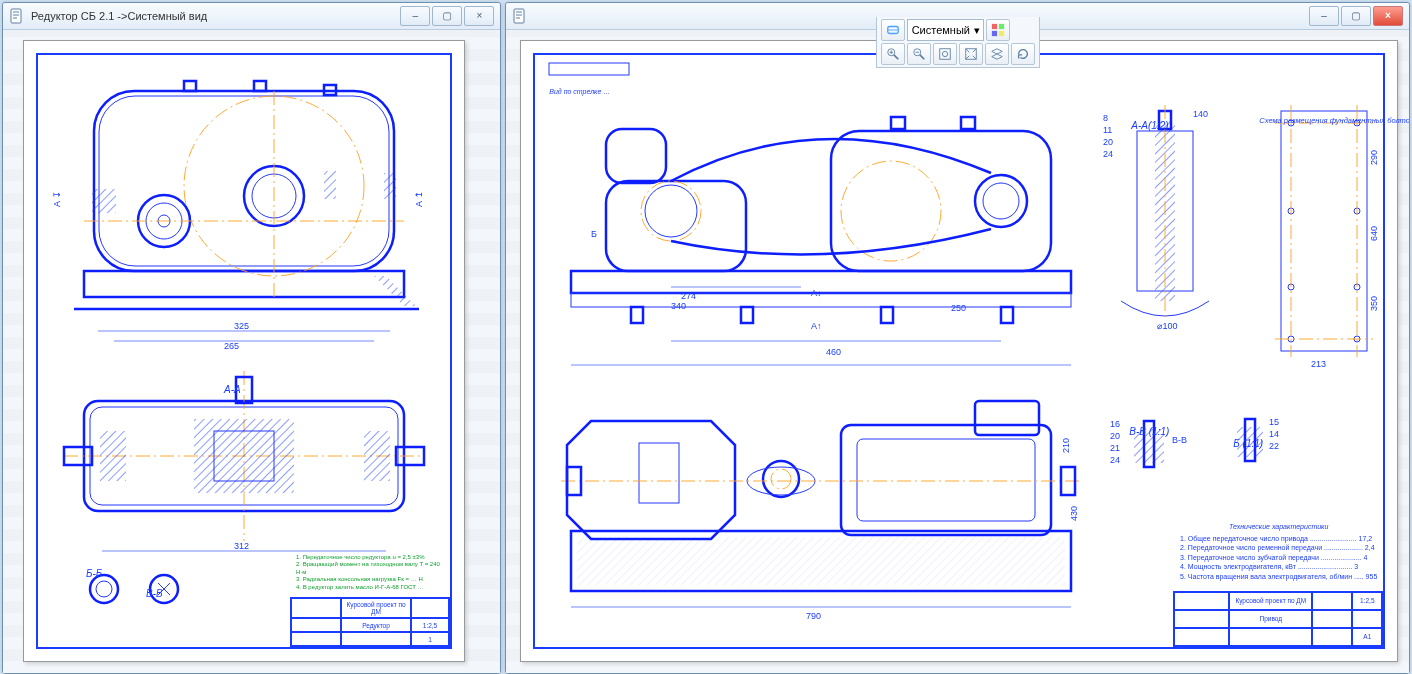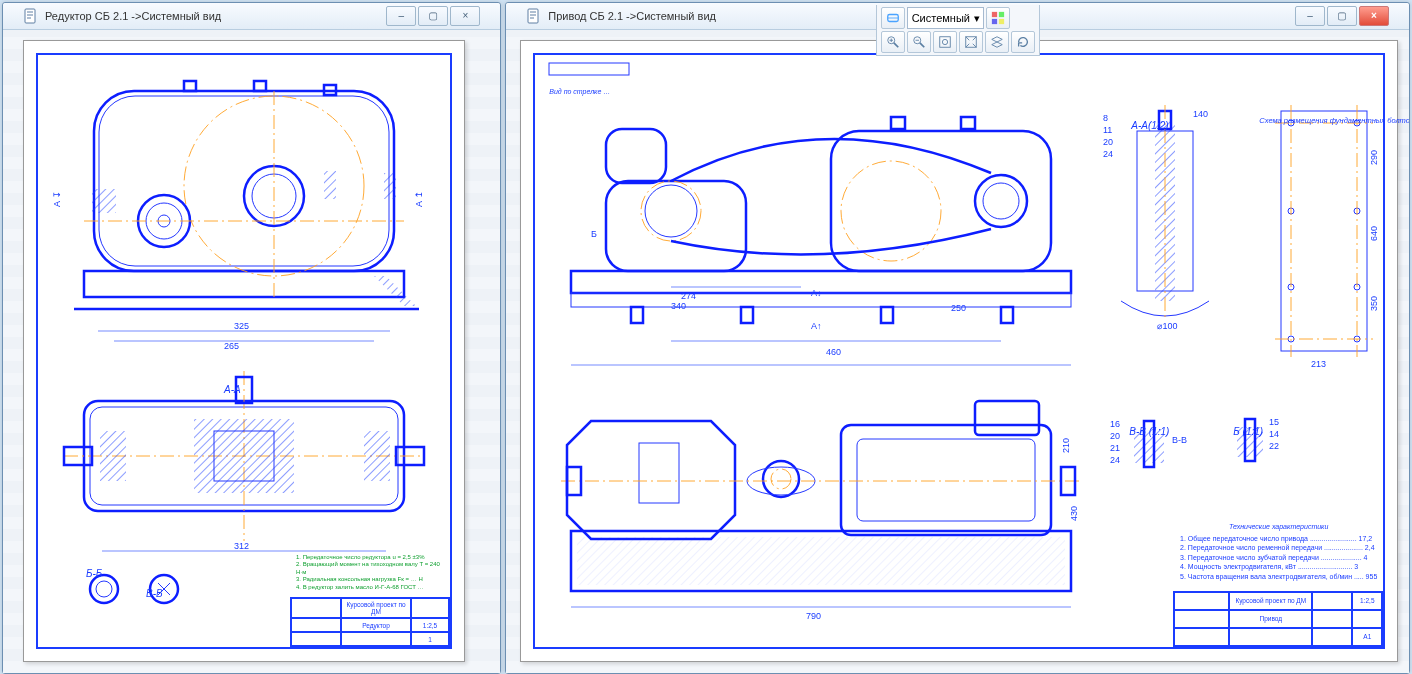--- a/index.html
+++ b/index.html
@@ -3,21 +3,21 @@
 <meta charset="utf-8">
 <style>
   html, body { margin:0; padding:0; width:1412px; height:674px; overflow:hidden; font-family: "Segoe UI", Tahoma, sans-serif; background:#d1e4f5; font-size:11px; }
   .desktop { display:flex; flex-direction:row; width:1412px; height:674px; }
 
   
   .window { position:relative; background:#fafafa; border:1px solid #6c8fb2; border-radius:3px; box-shadow:0 0 5px rgba(0,0,0,.15); display:flex; flex-direction:column; }
   .w-left  { width:498px; height:670px; margin:2px; }
   .w-right { width:904px; height:670px; margin:2px; }
 
-  .titlebar { height:26px; line-height:26px; display:flex; align-items:center; background:linear-gradient(#f8fbff,#e3edf7); border-bottom:1px solid #b8cde0; border-radius:3px 3px 0 0; padding:0 20px; color:#333; user-select:none; }
+  .titlebar { height:26px; line-height:26px; display:flex; align-items:center; background:linear-gradient(#f8fbff,#e3edf7); border-bottom:1px solid #b8cde0; border-radius:3px 3px 0 0; padding:0 6px; color:#333; user-select:none; }
   .titlebar .appicon { width:16px; height:16px; margin-right:6px; }
   .titlebar .title   { flex:0 0 auto; }
   .spacer { flex:1 1 auto; }
   .captions { display:flex; gap:2px; }
   .cap-btn { width:28px; height:18px; border:1px solid #9fb7cc; border-radius:2px; background:linear-gradient(#f8fbff,#e2ecf6); display:flex; align-items:center; justify-content:center; font-size:10px; color:#45607a; }
   .cap-close { border-color:#c77; background:linear-gradient(#ff9d8f,#e24c3a); color:#fff; font-weight:bold; }
 
   
   .float-toolbar { position:absolute; top:0; left:50%; transform:translateX(-50%); display:flex; align-items:center; gap:2px; background:#f4f7fb; border:1px solid #b4c7d9; border-top:none; padding:2px 4px; z-index:5; }
   .ft-select { border:1px solid #a6bad0; background:#fff; font-size:11px; padding:1px 4px; display:flex; align-items:center; gap:4px; }
@@ -185,30 +185,29 @@
       </div>
     </div>
   </div>
 
   <div class="window w-right">
     <div class="titlebar">
       <svg class="appicon" viewBox="0 0 16 16">
           <rect x="2" y="1" width="10" height="14" rx="1" fill="#fff" stroke="#5e7fa3"></rect>
           <path d="M4 4h6M4 7h6M4 10h4" stroke="#5e7fa3"></path>
         </svg>
-      <span class="title">Привод СБ 2.1 -&gt;Системный вид</span>
       <span class="spacer"></span>
       <div class="captions">
         <div class="cap-btn">–</div>
         <div class="cap-btn">▢</div>
         <div class="cap-btn cap-close">×</div>
       </div>
     </div>
 
-    <div class="float-toolbar" style="top:2px;align-items:flex-end;">
+    <div class="float-toolbar" style="top:14px;align-items:flex-end;">
       <div style="display:flex; flex-direction:column; gap:2px;">
         <div style="display:flex; gap:2px;">
           <div class="ft-btn">
             <svg viewBox="0 0 16 16">
                 <rect x="2" y="4" width="12" height="8" rx="2" fill="none" stroke="#4aa3ff" stroke-width="1.5"></rect>
                 <line x1="2" y1="8" x2="14" y2="8" stroke="#4aa3ff"></line>
               </svg>
           </div>
           <div class="ft-select">
             <span>Системный</span>
@@ -402,21 +401,21 @@
             <text x="30" y="256">213</text>
             <text x="96" y="130" transform="rotate(-90 96,130)">640</text>
             <text x="96" y="54" transform="rotate(-90 96,54)">290</text>
             <text x="96" y="200" transform="rotate(-90 96,200)">350</text>
           </g>
         </svg>
 
         <span class="lbl" style="left:28px; top:22px; font-size:7px;">Вид по стрелке …</span>
         <span class="lbl" style="left:610px; top:54px;">А-А(1:2)</span>
         <span class="lbl" style="left:608px; top:360px;">В-В (1:1)</span>
-        <span class="lbl" style="left:712px; top:360px;">Б (1:1)</span>
+        <span class="lbl" style="left:712px; top:372px;">Б (1:1)</span>
         <span class="lbl" style="left:738px; top:50px; font-size:7.5px;">Схема размещения фундаментных болтов (1:4)</span>
 
         <div class="tech-notes">
           <div class="hdr">Технические характеристики</div>
           <div>1. Общее передаточное число привода ........................ 17,2</div>
           <div>2. Передаточное число ременной передачи .................... 2,4</div>
           <div>3. Передаточное число зубчатой передачи ..................... 4</div>
           <div>4. Мощность электродвигателя, кВт ............................ 3</div>
           <div>5. Частота вращения вала электродвигателя, об/мин ..... 955</div>
         </div>

